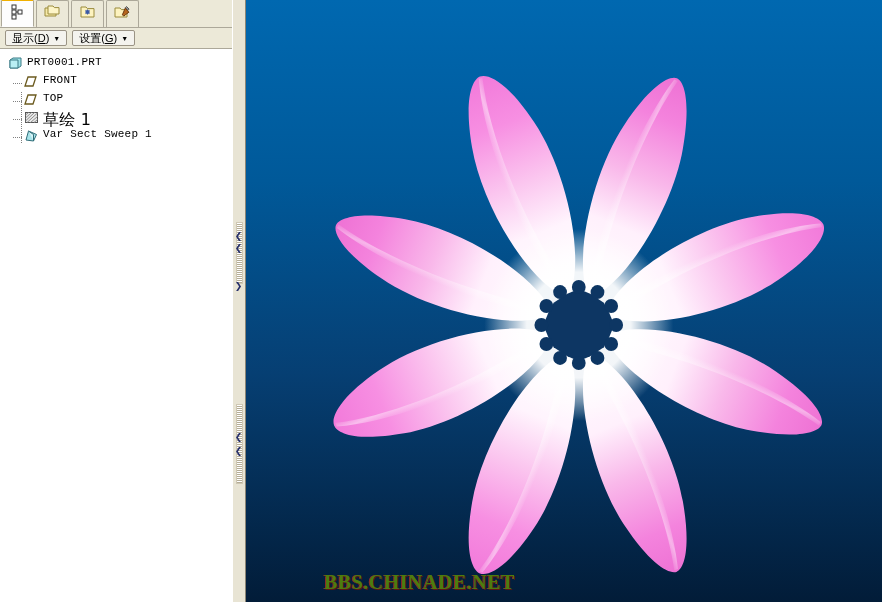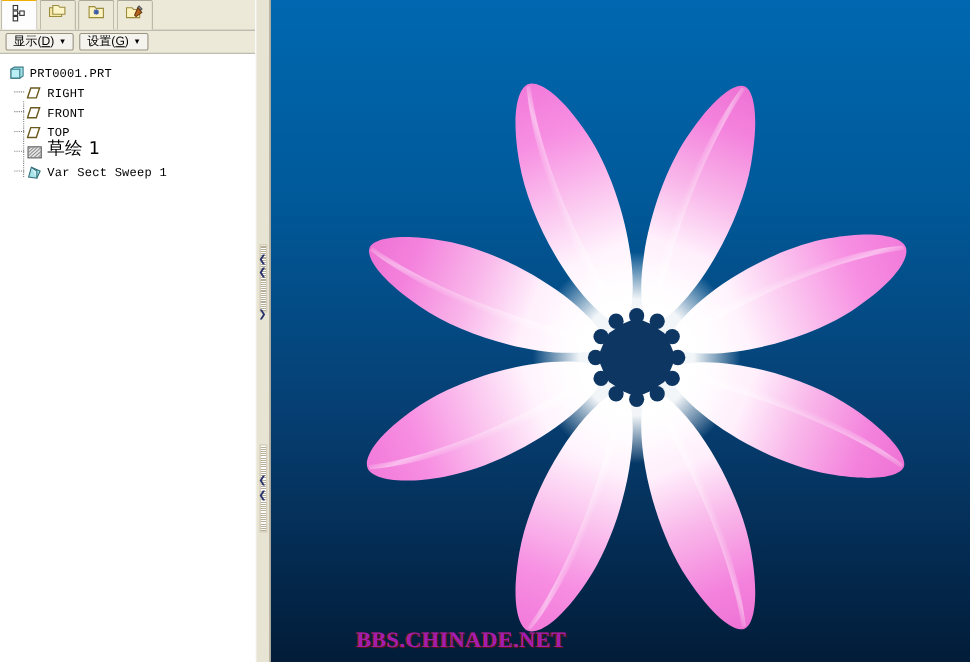--- a/index.html
+++ b/index.html
@@ -38,21 +38,21 @@
         white-space:nowrap;font-family:"Liberation Sans",sans-serif;}
   .mbtn .mn{text-decoration:underline;}
   .mbtn .arw{margin-left:4px;font-size:7px;line-height:7px;}
 
   
   .treewrap{position:relative;flex:1 1 auto;background:#ffffff;
             border-top:1px solid #ffffff;overflow:hidden;
             box-shadow:inset 1px 1px 0 #ffffff;}
   .treeinner{position:absolute;inset:0;padding:6px 0 0 8px;box-sizing:border-box;}
 
-  .row{position:relative;height:18px;display:flex;align-items:flex-end;
+  .row{position:relative;height:18px;display:flex;align-items:flex-start;
        white-space:nowrap;font-family:"Liberation Mono","DejaVu Sans Mono",monospace;
        font-size:11px;color:#000;}
   .row .lbl{margin-left:4px;letter-spacing:.2px;}
   .row.cjk .lbl{font-family:"DejaVu Sans",sans-serif;font-size:16px;}
   .row.child{padding-left:16px;}
   
   .guide{position:absolute;left:13px;top:18px;bottom:3px;width:1px;
          border-left:1px dotted #808080;}
   .row.child::before{content:"";position:absolute;left:5px;top:9px;width:9px;
          height:0;border-top:1px dotted #808080;}
@@ -70,21 +70,21 @@
         color:#27306b;font-size:9px;line-height:10px;text-align:center;
         font-family:"DejaVu Sans",sans-serif;font-weight:bold;}
 
   
   #viewport{position:relative;flex:1 1 auto;height:602px;overflow:hidden;}
   #viewport svg{display:block;width:100%;height:100%;}
 
   .wmark{position:absolute;left:78px;bottom:8px;
          font-family:"Liberation Serif","DejaVu Serif",serif;
          font-size:20px;font-weight:bold;letter-spacing:.5px;
-         color:#a21caf;text-shadow:1px 1px 0 #5a1616,-1px 0 0 #8d2a2a;}
+         color:#4d7c0f;text-shadow:1px 1px 0 #5a1616,-1px 0 0 #8d2a2a;}
 </style>
 </head>
 <body>
 
 <div id="app">
 
   <div id="navigator">
 
     <div class="tabstrip">
 
@@ -152,28 +152,20 @@
               <path d="M2 4l3-2 8 0 0 8-3 2H2z" fill="#9fe3e8" stroke="#3b7b86"></path>
               <path d="M2 4h8v8H2z" fill="#b9eff4" stroke="#3b7b86"></path>
             </svg>
           </span>
           <span class="lbl">PRT0001.PRT</span>
         </div>
 
         <div style="position:relative">
           <span class="guide"></span>
 
-          <div class="row child">
-            <span class="gi">
-              <svg width="15" height="15" viewBox="0 0 15 15">
-                <path d="M4 3h8l-3 9H1z" fill="#fff" stroke="#6b5a1e" stroke-width="1.3"></path>
-              </svg>
-            </span>
-            <span class="lbl">RIGHT</span>
-          </div>
 
           <div class="row child">
             <span class="gi">
               <svg width="15" height="15" viewBox="0 0 15 15">
                 <path d="M4 3h8l-3 9H1z" fill="#fff" stroke="#6b5a1e" stroke-width="1.3"></path>
               </svg>
             </span>
             <span class="lbl">FRONT</span>
           </div>
 

